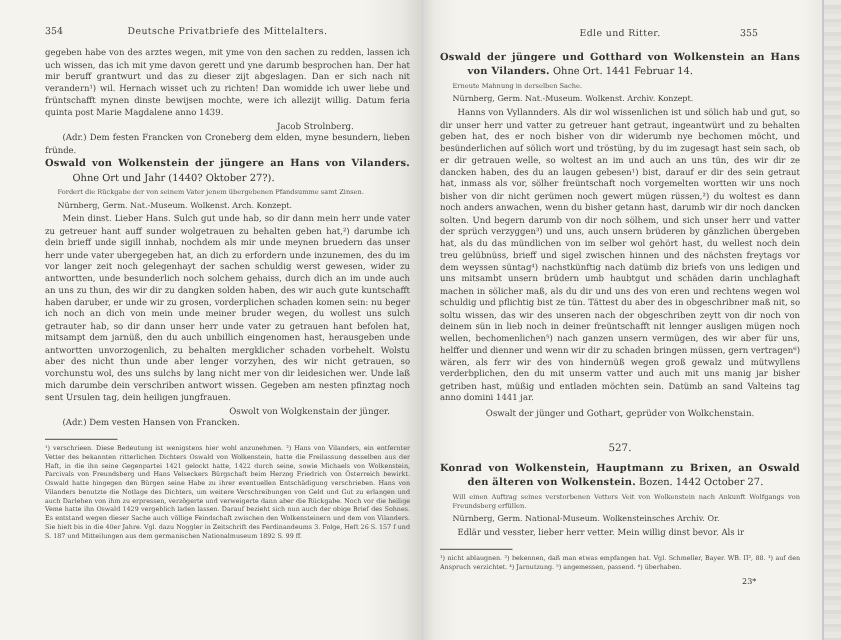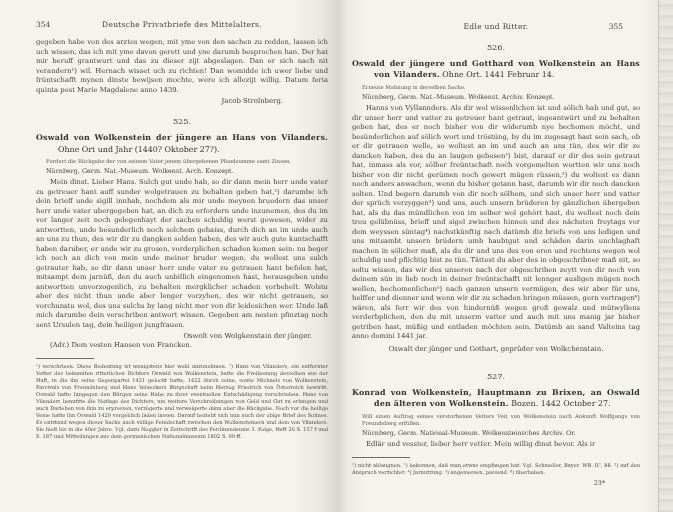--- a/index.html
+++ b/index.html
@@ -21,21 +21,21 @@
   .edge-strip{
     position:absolute;left:658px;top:0;width:15px;height:512px;
     border-left:1px solid #c6c4be;
     background:repeating-linear-gradient(180deg,#e9e7e2 0 4px,#dddbd5 4px 7px,#e4e2dc 7px 11px);
   }
   .pl-content{position:absolute;left:36px;top:20px;width:292px;}
   .pr-content{position:absolute;left:352px;top:22px;width:288px;}
 
   .running-head{display:flex;align-items:baseline;font-size:7.5px;margin-bottom:9px;color:#46443e;}
   .rh-num{width:48px;}
-  .rh-num.right{text-align:center;}
+  .rh-num.right{text-align:left;}
   .rh-title{flex:1;text-align:center;letter-spacing:0.3px;}
 
   .letter-body,.cont-par{
     font-size:6.8px;line-height:1.4;text-align:justify;color:#45433d;
   }
   .cont-par{text-indent:0;}
   .letter-body{text-indent:14px;}
 
   .sig-right{font-size:6.9px;text-align:right;margin:2px 0 1px;}
   .sig-right.jacob{padding-right:45px;}
@@ -69,41 +69,40 @@
 
   <div class="pl-content">
     <div class="running-head">
       <span class="rh-num">354</span>
       <span class="rh-title">Deutsche Privatbriefe des Mittelalters.</span>
       <span class="rh-num"></span>
     </div>
 
     <div class="cont-par">gegeben habe von des arztes wegen, mit yme von den sachen zu redden, lassen ich uch wissen, das ich mit yme davon gerett und yne darumb besprochen han. Der hat mir beruff grantwurt und das zu dieser zijt abgeslagen. Dan er sich nach nit verandern¹) wil. Hernach wisset uch zu richten! Dan womidde ich uwer liebe und früntschafft mynen dinste bewijsen mochte, were ich allezijt willig. Datum feria quinta post Marie Magdalene anno 1439.</div>
     <div class="sig-right jacob">Jacob Strolnberg.</div>
+    <div class="adr">(Adr.) Dem festen Francken von Croneberg dem elden, myne besundern, lieben fründe.</div>
 
-    <div class="letter-num">525.</div>
     <div class="letter-head"><span class="head-bold">Oswald von Wolkenstein der jüngere an Hans von Vilanders.</span><span class="head-rest"> Ohne Ort und Jahr (1440? Oktober 27?).</span></div>
     <div class="regest">Fordert die Rückgabe der von seinem Vater jenem übergebenen Pfandsumme samt Zinsen.</div>
     <div class="source">Nürnberg, Germ. Nat.-Museum. Wolkenst. Arch. Konzept.</div>
     <div class="letter-body">Mein dinst. Lieber Hans. Sulch gut unde hab, so dir dann mein herr unde vater zu getreuer hant auff sunder wolgetrauen zu behalten geben hat,²) darumbe ich dein brieff unde sigill innhab, nochdem als mir unde meynen bruedern das unser herr unde vater ubergegeben hat, an dich zu erfordern unde inzunemen, des du im vor langer zeit noch gelegenhayt der sachen schuldig werst gewesen, wider zu antwortten, unde besunderlich noch solchem gehaiss, durch dich an im unde auch an uns zu thun, des wir dir zu dangken solden haben, des wir auch gute kuntschafft haben daruber, er unde wir zu grosen, vorderplichen schaden komen sein: nu beger ich noch an dich von mein unde meiner bruder wegen, du wollest uns sulch getrauter hab, so dir dann unser herr unde vater zu getrauen hant befolen hat, mitsampt dem jarnüß, den du auch unbillich eingenomen hast, herausgeben unde antwortten unvorzogenlich, zu behalten mergklicher schaden vorbehelt. Wolstu aber des nicht thun unde aber lenger vorzyhen, des wir nicht getrauen, so vorchunstu wol, des uns sulchs by lang nicht mer von dir leidesichen wer. Unde laß mich darumbe dein verschriben antwort wissen. Gegeben am nesten pfinztag noch sent Ursulen tag, dein heiligen jungfrauen.</div>
     <div class="sig-right oswolt">Oswolt von Wolgkenstain der jünger.</div>
     <div class="adr">(Adr.) Dem vesten Hansen von Francken.</div>
 
     <div class="fn-rule"></div>
     <div class="footnotes">¹) verschrieen. Diese Bedeutung ist wenigstens hier wohl anzunehmen. ²) Hans von Vilanders, ein entfernter Vetter des bekannten ritterlichen Dichters Oswald von Wolkenstein, hatte die Freilassung desselben aus der Haft, in die ihn seine Gegenpartei 1421 gelockt hatte, 1422 durch seine, sowie Michaels von Wolkenstein, Parcivals von Freundsberg und Hans Velseckers Bürgschaft beim Herzog Friedrich von Österreich bewirkt. Oswald hatte hingegen den Bürgen seine Habe zu ihrer eventuellen Entschädigung verschrieben. Hans von Vilanders benutzte die Notlage des Dichters, um weitere Verschreibungen von Geld und Gut zu erlangen und auch Darlehen von ihm zu erpressen, verzögerte und verweigerte dann aber die Rückgabe. Noch vor die heilige Veme hatte ihn Oswald 1429 vergeblich laden lassen. Darauf bezieht sich nun auch der obige Brief des Sohnes. Es entstand wegen dieser Sache auch völlige Feindschaft zwischen den Wolkensteinern und dem von Vilanders. Sie hielt bis in die 40er Jahre. Vgl. dazu Noggler in Zeitschrift des Ferdinandeums 3. Folge, Heft 26 S. 157 f und S. 187 und Mitteilungen aus dem germanischen Nationalmuseum 1892 S. 99 ff.</div>
   </div>
 
   <div class="pr-content">
     <div class="running-head">
       <span class="rh-num"></span>
       <span class="rh-title">Edle und Ritter.</span>
       <span class="rh-num right">355</span>
     </div>
 
-    <div class="letter-num">526.</div>
     <div class="letter-head"><span class="head-bold">Oswald der jüngere und Gotthard von Wolkenstein an Hans von Vilanders.</span><span class="head-rest"> Ohne Ort. 1441 Februar 14.</span></div>
     <div class="regest">Erneute Mahnung in derselben Sache.</div>
     <div class="source">Nürnberg, Germ. Nat.-Museum. Wolkenst. Archiv. Konzept.</div>
     <div class="letter-body">Hanns von Vyllannders. Als dir wol wissenlichen ist und sölich hab und gut, so dir unser herr und vatter zu getreuer hant getraut, ingeantwürt und zu behalten geben hat, des er noch bisher von dir widerumb nye bechomen möcht, und besünderlichen auf sölich wort und tröstüng, by du im zugesagt hast sein sach, ob er dir getrauen welle, so woltest an im und auch an uns tün, des wir dir ze dancken haben, des du an laugen gebesen¹) bist, darauf er dir des sein getraut hat, inmass als vor, sölher freüntschaft noch vorgemelten wortten wir uns noch bisher von dir nicht gerümen noch gewert mügen rüssen,²) du woltest es dann noch anders anwachen, wenn du bisher getann hast, darumb wir dir noch dancken solten. Und begern darumb von dir noch sölhem, und sich unser herr und vatter der sprüch verzyggen³) und uns, auch unsern brüderen by gänzlichen übergeben hat, als du das mündlichen von im selber wol gehört hast, du wellest noch dein treu gelübnüss, brieff und sigel zwischen hinnen und des nächsten freytags vor dem weyssen süntag⁴) nachstkünftig nach datümb diz briefs von uns ledigen und uns mitsambt unsern brüdern umb haubtgut und schäden darin unchlaghaft machen in sölicher maß, als du dir und uns des von eren und rechtens wegen wol schuldig und pflichtig bist ze tün. Tättest du aber des in obgeschribner maß nit, so soltu wissen, das wir des unseren nach der obgeschriben zeytt von dir noch von deinem sün in lieb noch in deiner freüntschafft nit lennger ausligen mügen noch wellen, bechomenlichen⁵) nach ganzen unsern vermügen, des wir aber für uns, helffer und dienner und wenn wir dir zu schaden bringen müssen, gern vertragen⁶) wären, als ferr wir des von hindernüß wegen groß gewalz und mütwyllens verderbplichen, den du mit unserm vatter und auch mit uns manig jar bisher getriben hast, müßig und entladen möchten sein. Datümb an sand Valteins tag anno domini 1441 jar.</div>
     <div class="sig-center">Oswalt der jünger und Gothart, geprüder von Wolkchenstain.</div>
 
     <div class="letter-num">527.</div>
     <div class="letter-head"><span class="head-bold">Konrad von Wolkenstein, Hauptmann zu Brixen, an Oswald den älteren von Wolkenstein.</span><span class="head-rest"> Bozen. 1442 October 27.</span></div>
     <div class="regest">Will einen Auftrag seines verstorbenen Vetters Veit von Wolkenstein nach Ankunft Wolfgangs von Freundsberg erfüllen.</div>
     <div class="source">Nürnberg, Germ. National-Museum. Wolkensteinsches Archiv. Or.</div>

